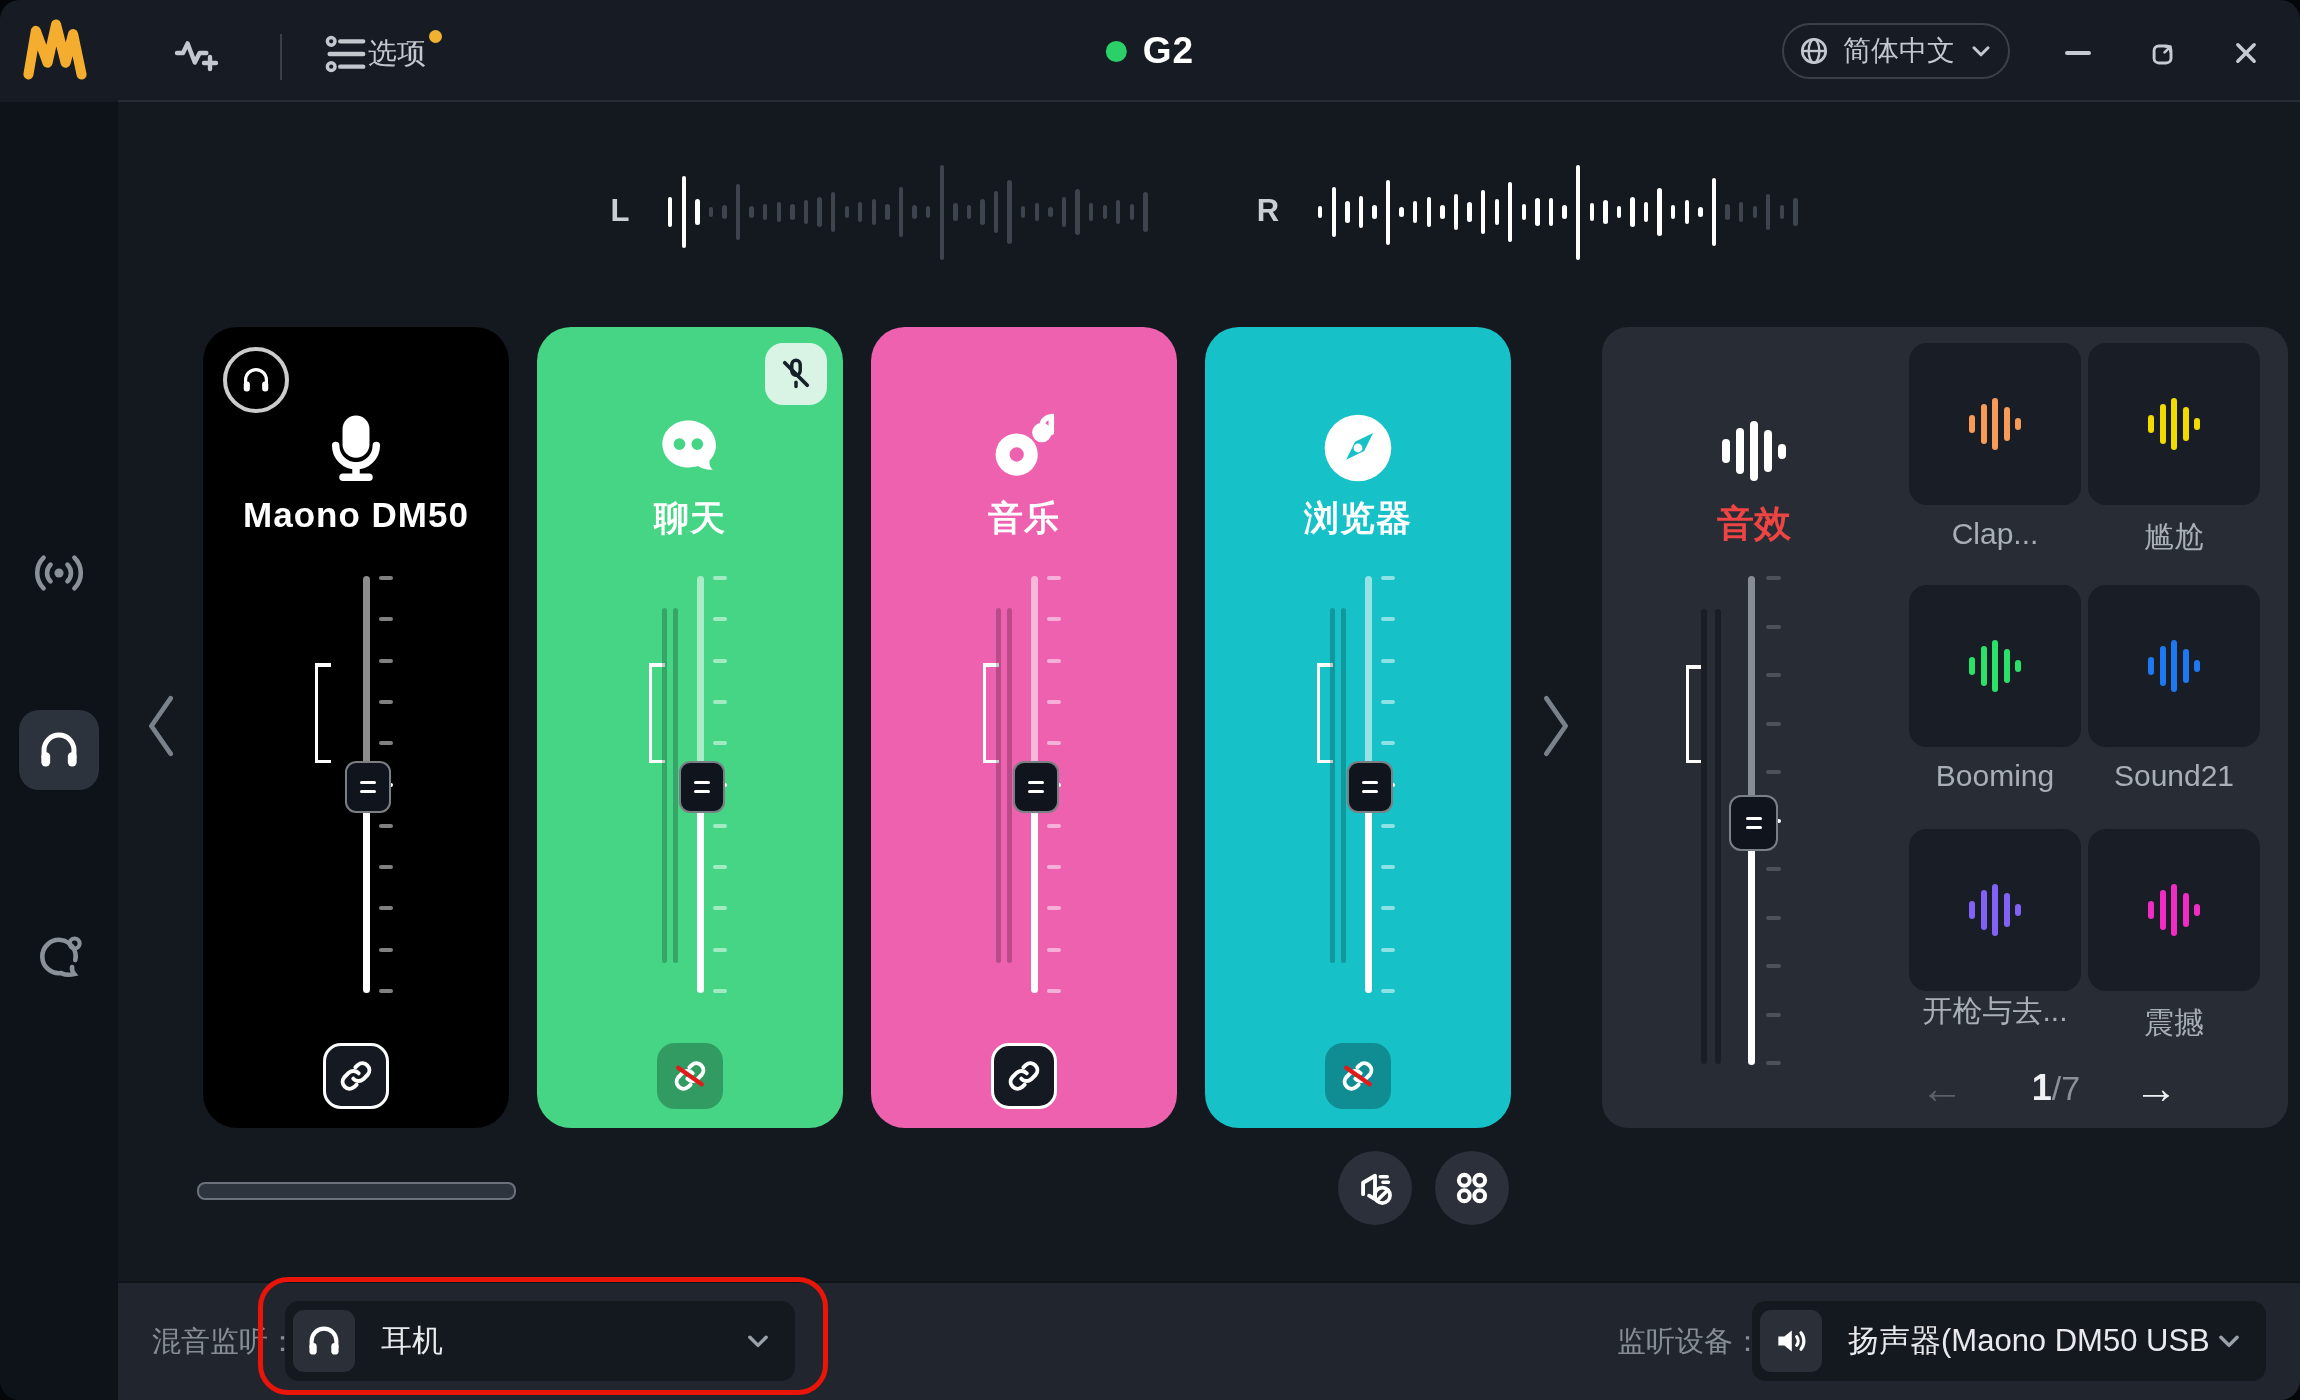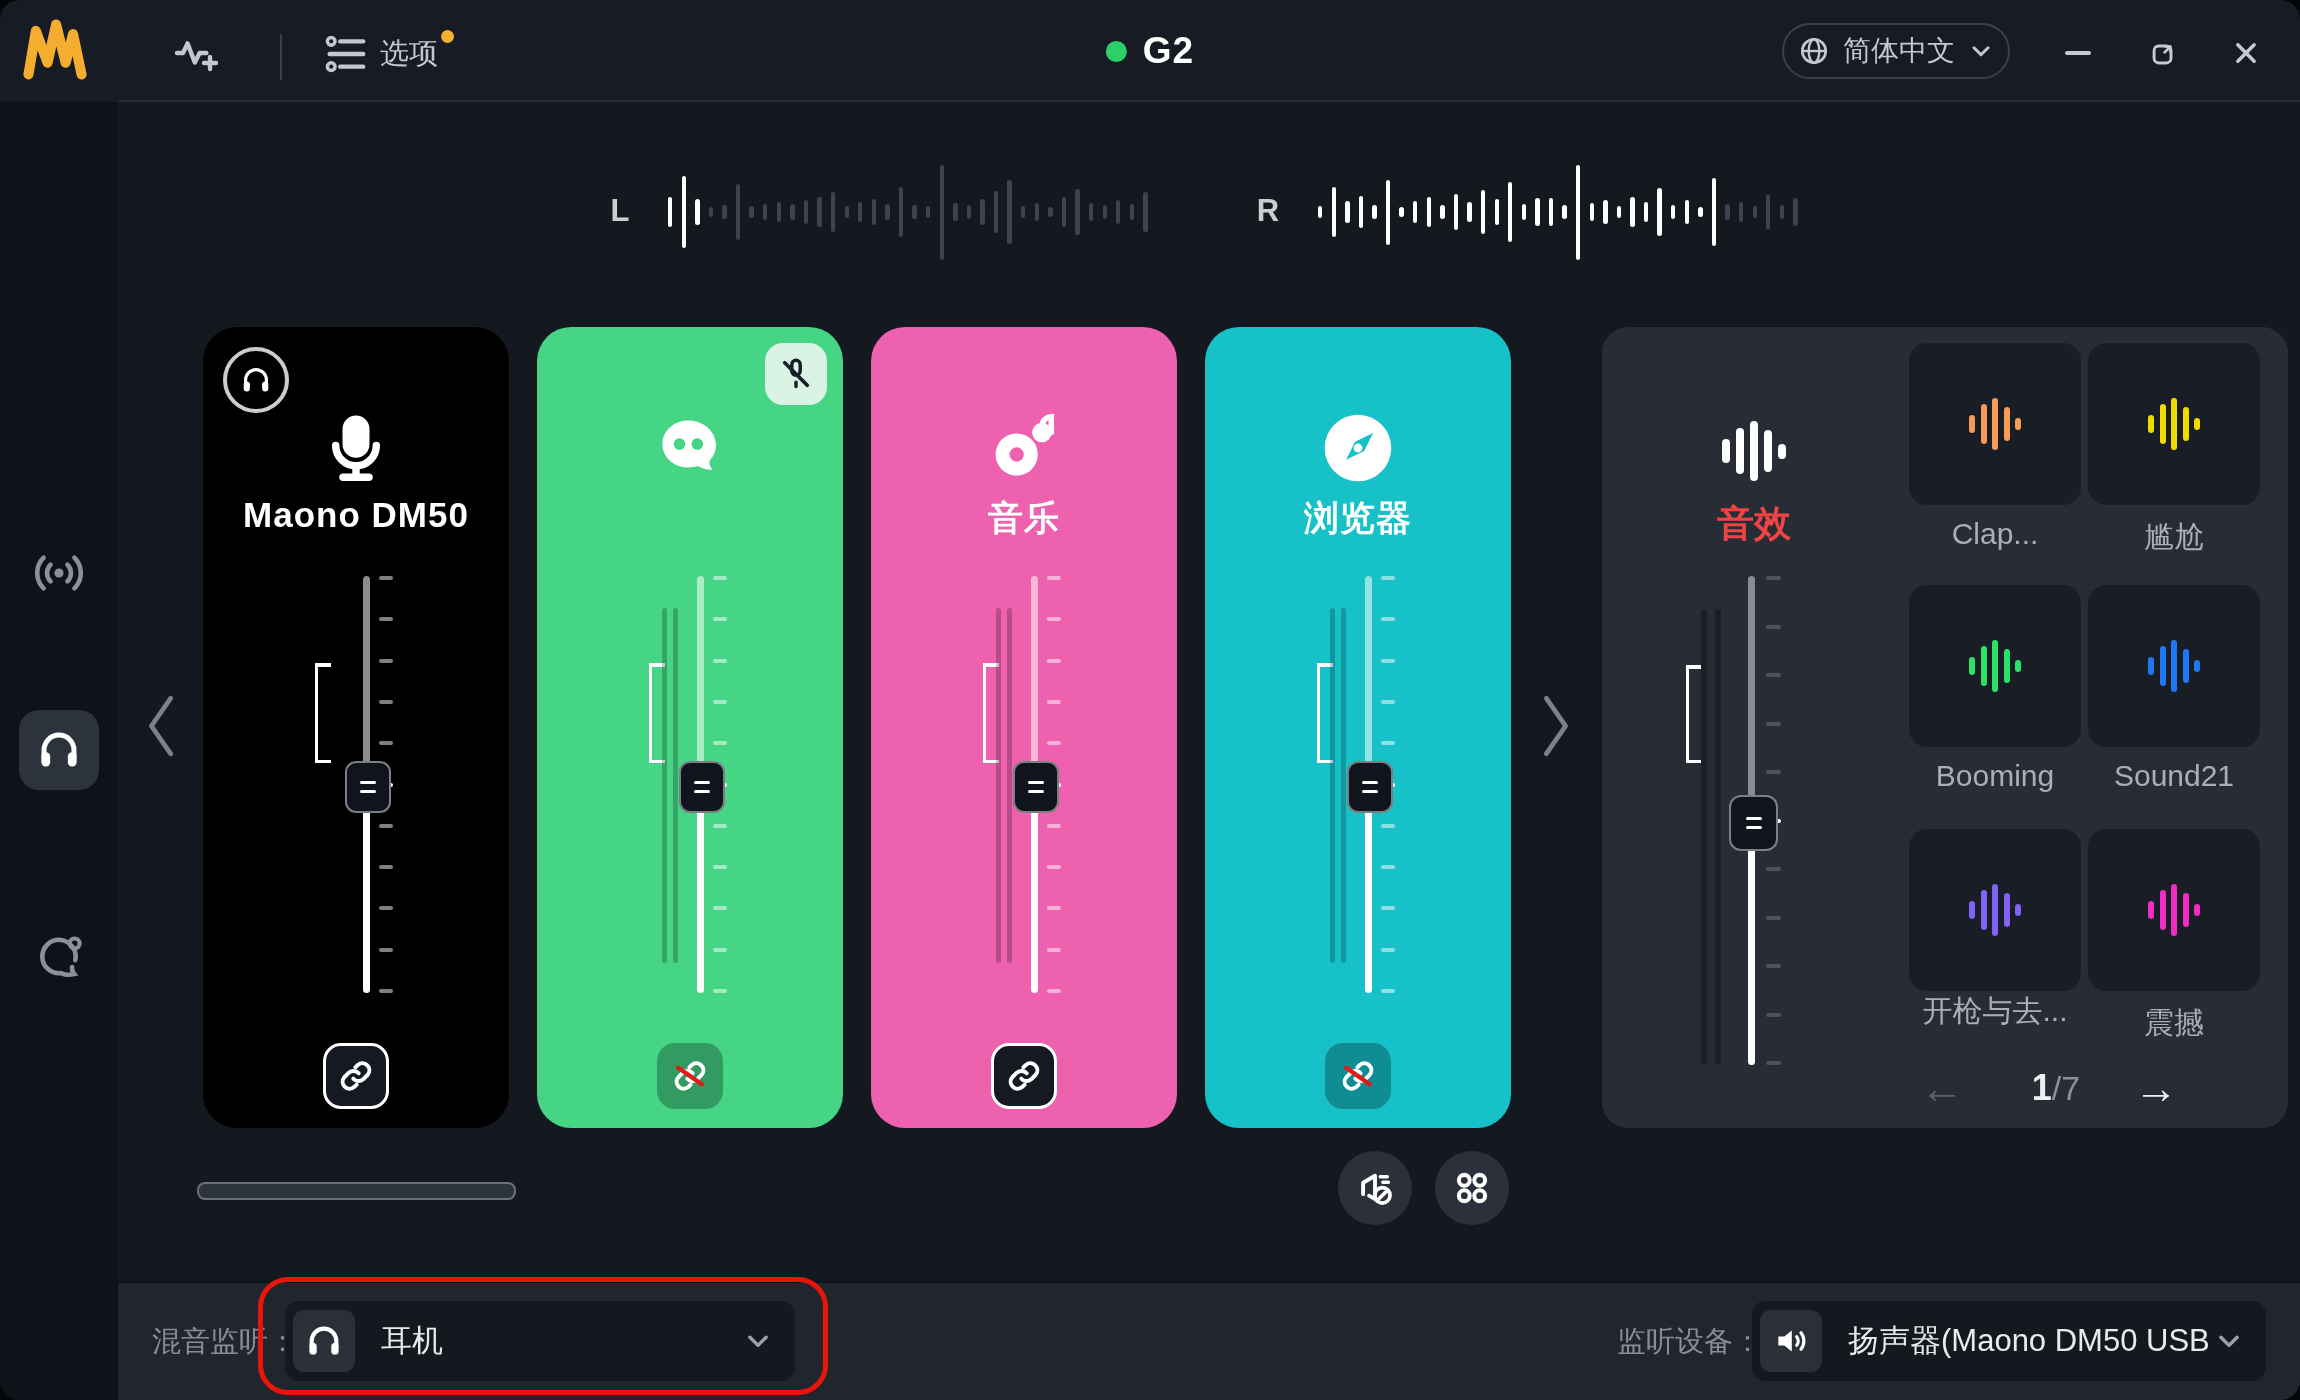--- a/index.html
+++ b/index.html
@@ -6,21 +6,21 @@
     font-family:"Liberation Sans","DejaVu Sans",sans-serif;}
   .window{position:absolute;left:0;top:0;width:2300px;height:1400px;border-radius:20px;
     background:#14181f;overflow:hidden;}
   
   .titlebar{position:absolute;left:0;top:0;right:0;height:102px;background:#161b24;}
   .tb-sep-line{position:absolute;left:118px;right:0;top:100px;height:2px;background:#262c35;}
   .logo{position:absolute;left:20px;top:16px;width:70px;height:68px;}
   .icnbtn{position:absolute;display:flex;align-items:center;justify-content:center;color:#c3c8ce;}
   .wave-add{left:166px;top:28px;width:60px;height:52px;}
   .vsep{position:absolute;left:280px;top:34px;width:2px;height:46px;background:#39404a;}
-  .options{left:316px;top:28px;height:52px;gap:12px;font-size:29px;align-items:center;}
+  .options{left:316px;top:28px;height:52px;font-size:29px;align-items:center;}
   .opt-dot{position:absolute;top:-4px;right:-16px;width:13px;height:13px;border-radius:50%;background:#f2b231;}
   .session{position:absolute;left:50%;top:0;height:102px;transform:translateX(-50%);
     display:flex;align-items:center;gap:16px;}
   .sess-dot{width:21px;height:21px;border-radius:50%;background:#2bd168;}
   .sess-label{color:#fff;font-size:37px;font-weight:700;letter-spacing:1px;}
   .langpill{position:absolute;left:1782px;top:23px;width:228px;height:56px;border:2px solid #3b414b;
     border-radius:29px;display:flex;align-items:center;justify-content:center;gap:13px;color:#c3c8ce;font-size:28px;}
   .winbtn{position:absolute;top:33px;width:40px;height:40px;display:flex;align-items:center;justify-content:center;color:#c6cbd1;}
   .btn-min{left:2058px;} .btn-restore{left:2144px;} .btn-close{left:2226px;}
   .minline{width:26px;height:3.5px;background:#c6cbd1;border-radius:2px;}
@@ -346,20 +346,21 @@
             <path d="M12 17.5v2.8" stroke="#162029" stroke-width="2.3" stroke-linecap="round"></path>
             <path d="M4.5 4.5l15 15" stroke="#162029" stroke-width="2.5" stroke-linecap="round"></path>
           </svg>
       </span>
     </div>
     <div class="cicon">
       <svg viewBox="0 0 48 48" width="78" height="78">
           <path fill="#fff" fill-rule="evenodd" d="M23 7C14 7 7 13.5 7 21.5S14 36 23 36c2 0 4-.3 5.8-.9 2.6 1.7 6 2.6 9.2 2.3-1.5-1.5-2.3-3.4-2-5.6 2.5-2.6 4-6 4-9.3C40 13.5 32 7 23 7zm-5.5 11a3.6 3.6 0 1 1 0 7.2 3.6 3.6 0 0 1 0-7.2zm11 0a3.6 3.6 0 1 1 0 7.2 3.6 3.6 0 0 1 0-7.2z"></path>
         </svg>
     </div>
+    <div class="ctitle">聊天</div>
     <div class="slider">
         <div class="bracket"></div>
         <div class="vu a"></div>
         <div class="vu b"></div>
         <div class="track" style="background: linear-gradient(rgba(255, 255, 255, 0.55) 0px, rgba(255, 255, 255, 0.55) 50%, rgb(255, 255, 255) 50%, rgb(255, 255, 255) 100%);"></div>
         <div class="tick" style="top:0px"></div>
         <div class="tick" style="top:41.3px"></div>
         <div class="tick" style="top:82.6px"></div>
         <div class="tick" style="top:123.89999999999999px"></div>
         <div class="tick" style="top:165.2px"></div>

